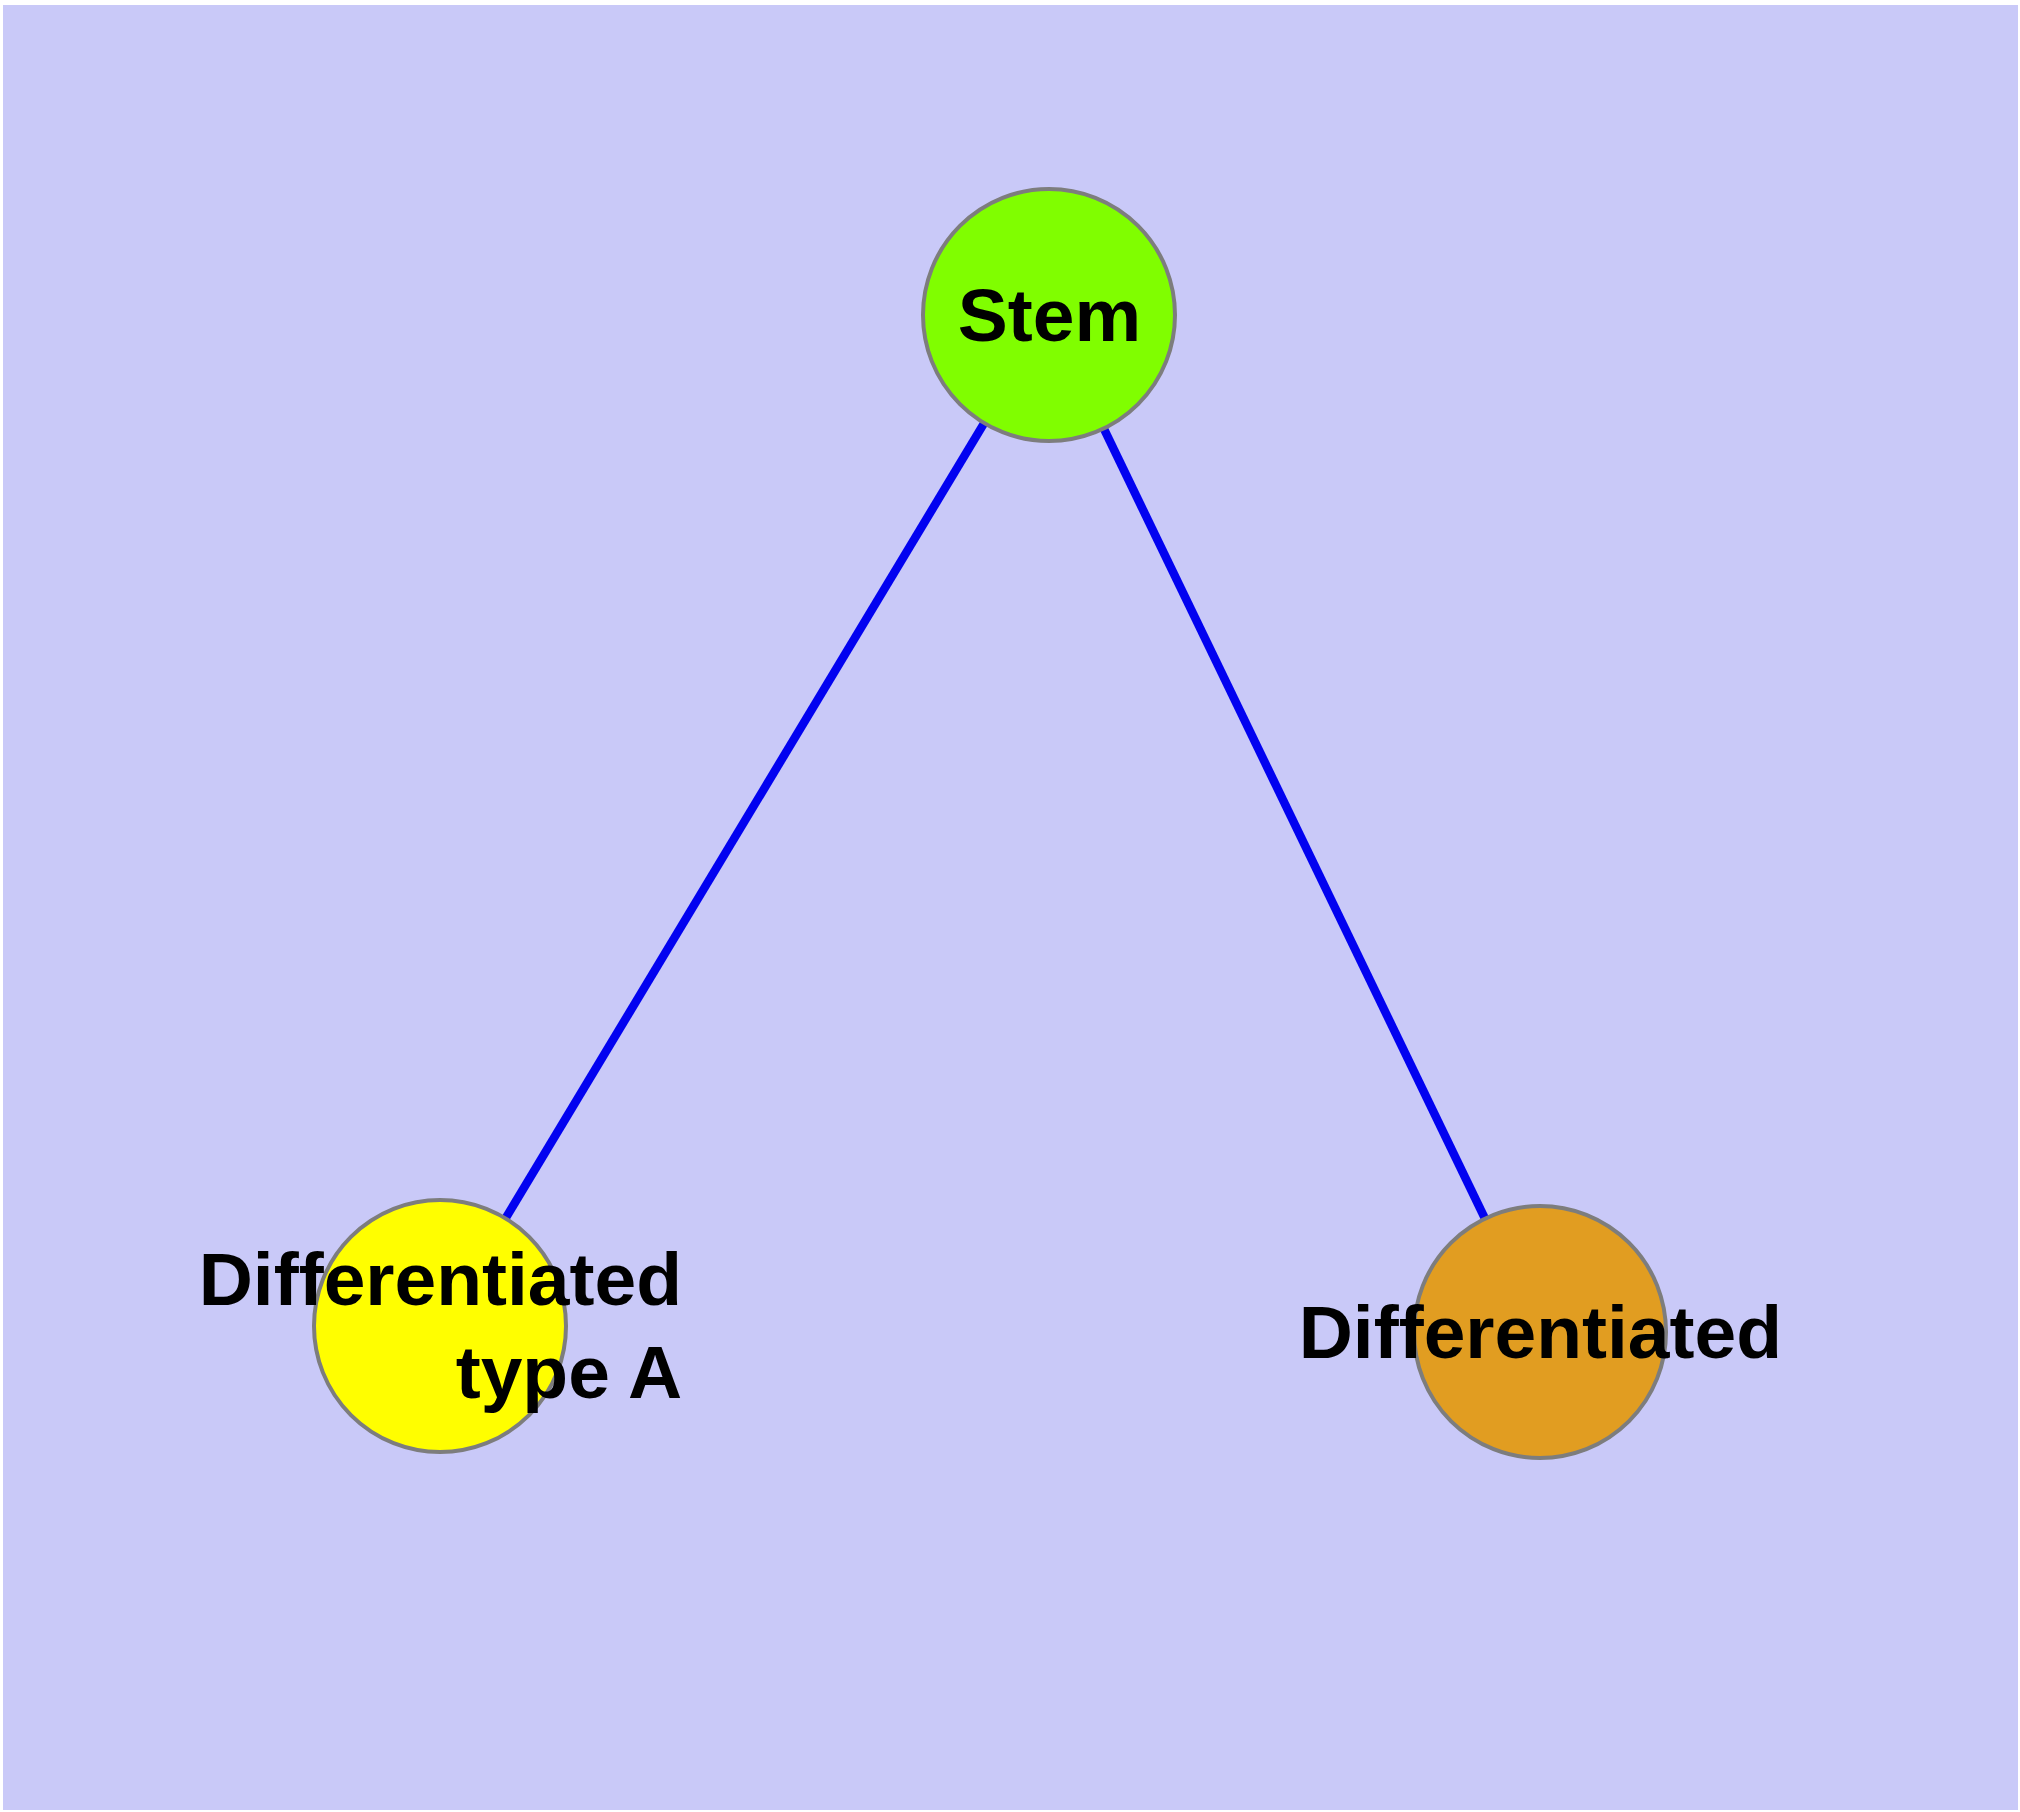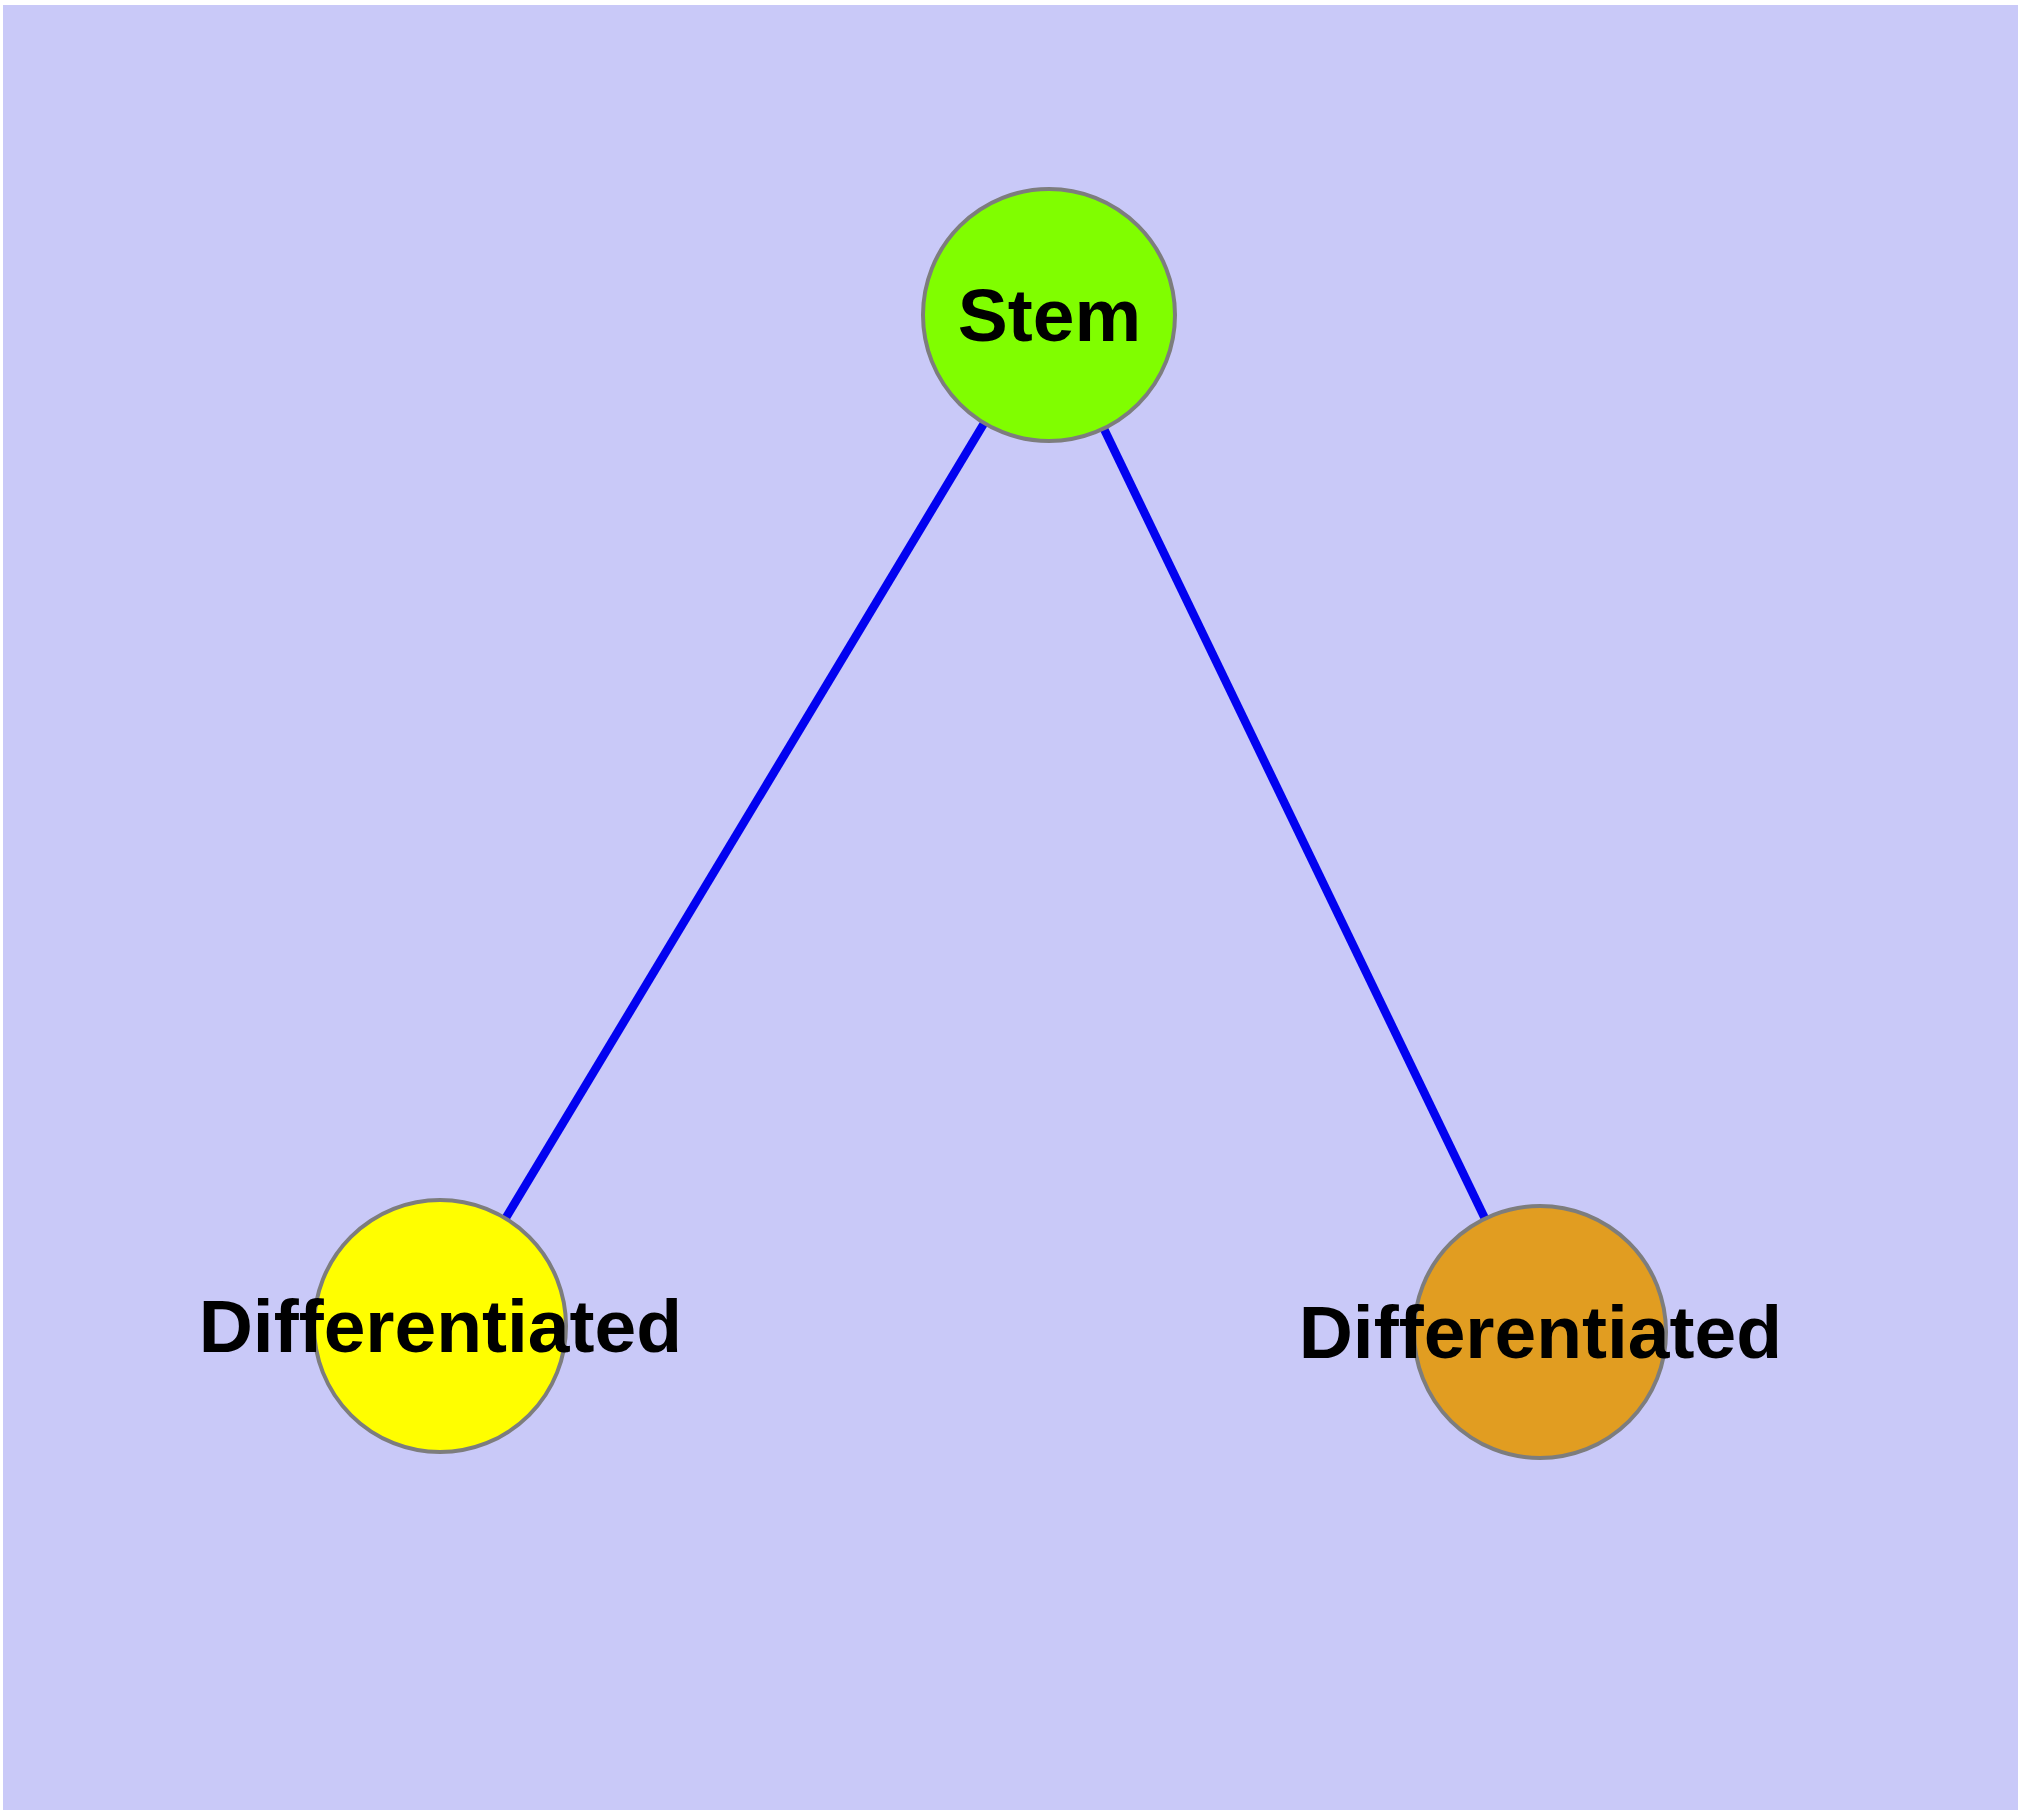--- a/index.html
+++ b/index.html
@@ -58,20 +58,21 @@
         <line x1="1234" y1="366" x2="1813" y2="1566" stroke="#0202f0" stroke-width="10"></line>
       </svg>
     <div id="nodes-layer">
         <div class="node-circle" style="left: 1046px; top: 310px; width: 256px; height: 256px; background: rgb(128, 254, 0); border: 4.2px solid rgb(125, 125, 125);"></div>
         <div class="node-label" style="left: 1046px; top: 310px; font-size: 75px; line-height: 93px; color: rgb(0, 0, 0);">
           <span class="label-line">Stem</span>
         </div>
         <div class="node-circle" style="left: 437px; top: 1321px; width: 256px; height: 256px; background: rgb(255, 254, 0); border: 4.2px solid rgb(125, 125, 125);"></div>
         <div class="node-label" style="left: 437px; top: 1321px; font-size: 75px; line-height: 93px; color: rgb(0, 0, 0);">
           <span class="label-line">Differentiated</span>
+          <span class="label-line">type A</span>
         </div>
         <div class="node-circle" style="left: 1537px; top: 1327px; width: 256px; height: 256px; background: rgb(225, 157, 33); border: 4.2px solid rgb(125, 125, 125);"></div>
         <div class="node-label" style="left: 1537px; top: 1327px; font-size: 75px; line-height: 93px; color: rgb(0, 0, 0);">
           <span class="label-line">Differentiated</span>
         </div>
       </div>
   </div>
 </div>
 
 

